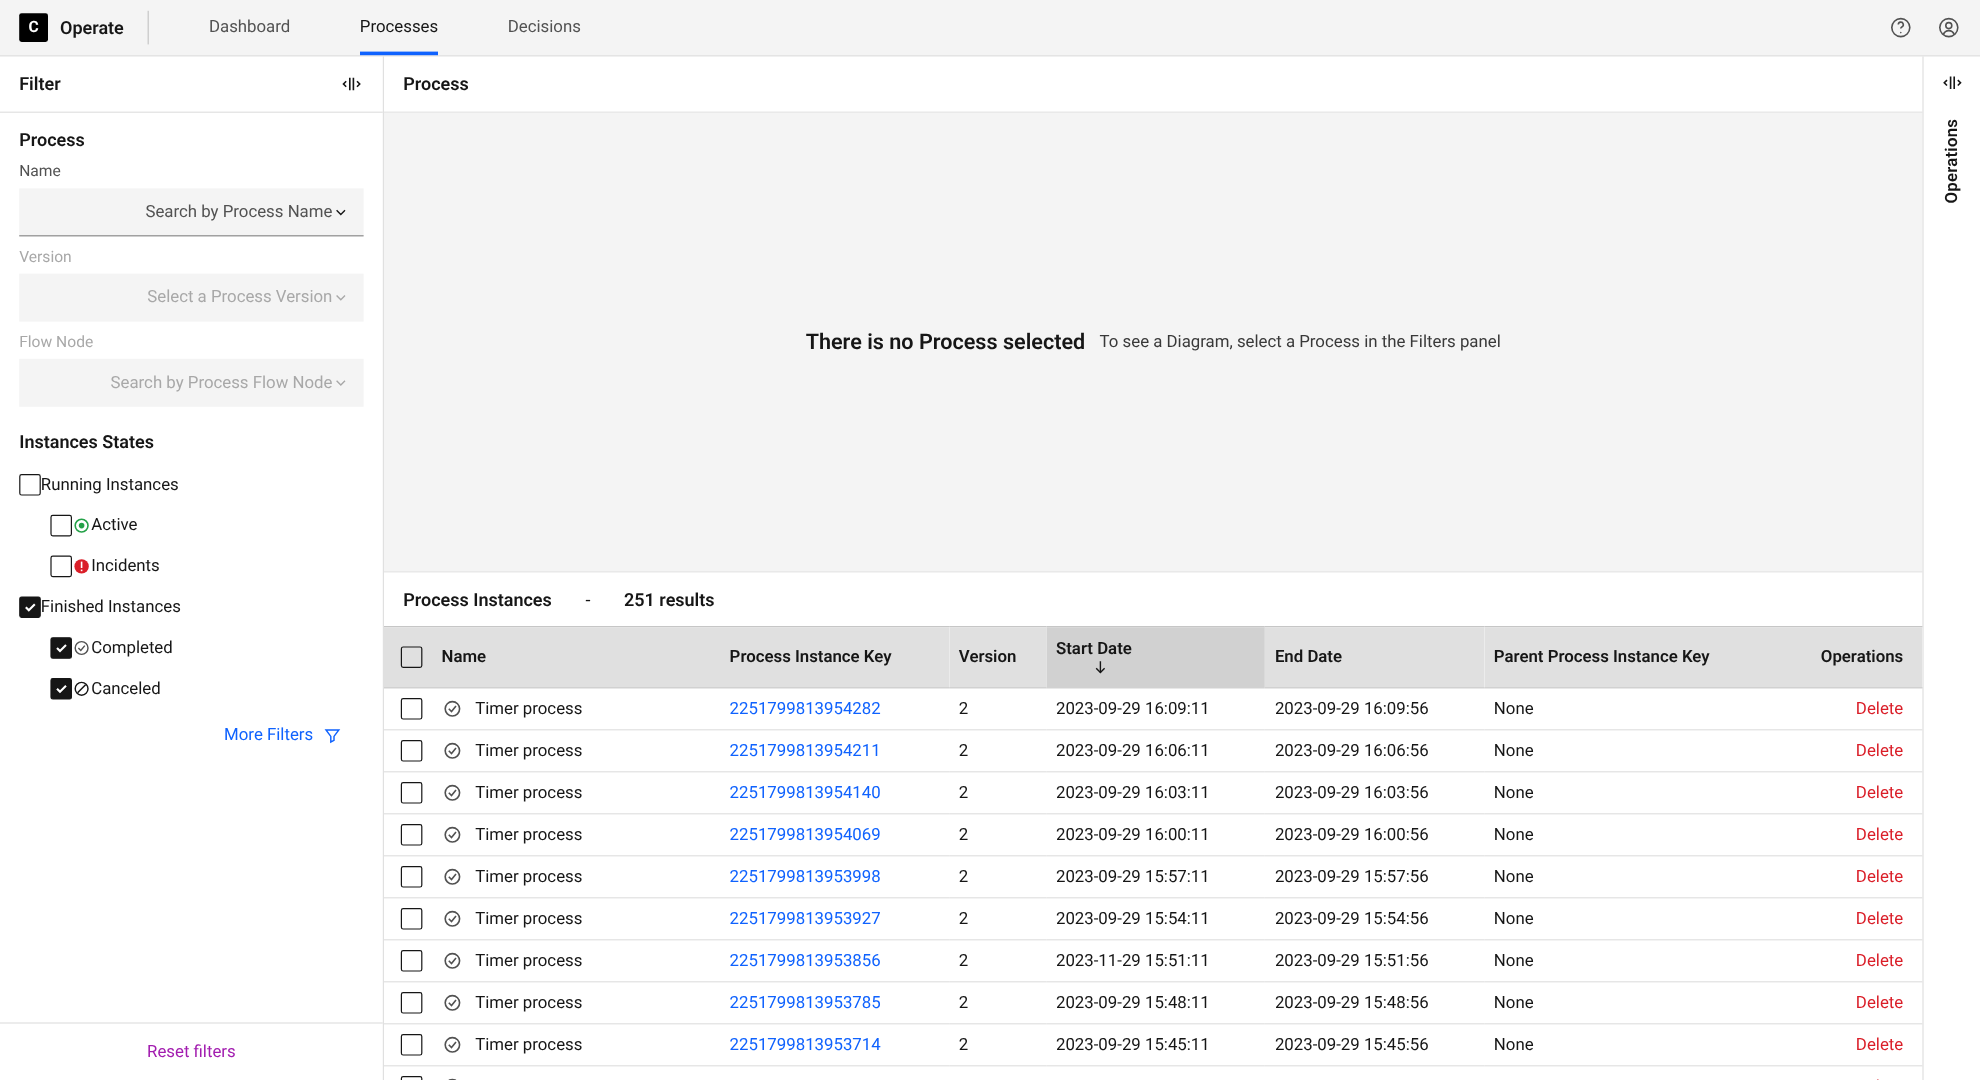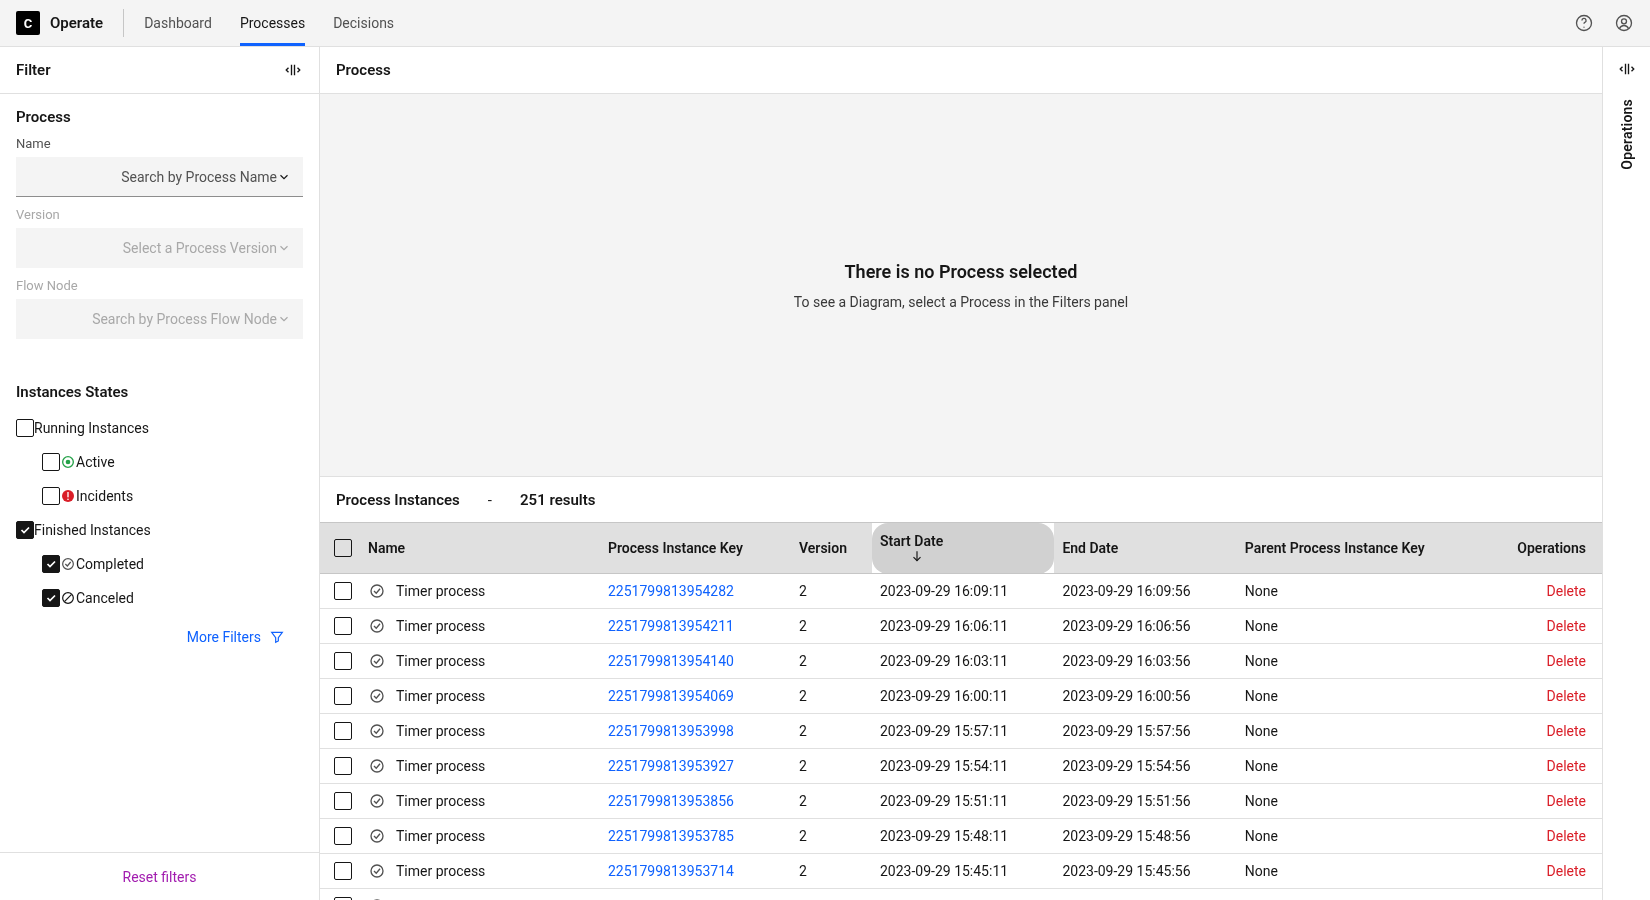--- a/index.html
+++ b/index.html
@@ -25,21 +25,21 @@
 .brand-logo {
   width: 24px; height: 24px; background: #000; color: #fff;
   display: flex; align-items: center; justify-content: center;
   font-weight: 700; font-size: 13px; border-radius: 2px;
 }
 .brand-name { font-weight: 600; font-size: 15px; }
 .nav-divider { width: 1px; height: 28px; background: #c6c6c6; margin: 0 20px; }
 .nav-tabs { display: flex; gap: 28px; height: 100%; align-items: stretch; }
 .nav-tab {
   display: flex; align-items: center; color: #525252;
-  border-bottom: 3px solid transparent; padding-top: 3px; cursor: pointer;
+  border-bottom: 3px solid transparent; padding-top: 3px; cursor: pointer; margin-left: 30px;
 }
 .nav-tab.active { color: #161616; border-bottom-color: #0f62fe; }
 .nav-right { margin-left: auto; display: flex; gap: 20px; align-items: center; color: #525252; }
 .icon-btn { width: 20px; height: 20px; display: flex; align-items: center; justify-content: center; cursor: pointer; }
 
 
 .body { flex: 1; display: flex; min-height: 0; }
 .sidebar {
   width: 320px; border-right: 1px solid #e0e0e0;
   display: flex; flex-direction: column;
@@ -53,21 +53,21 @@
 .field-label { font-size: 13px; color: #525252; margin-bottom: 6px; margin-top: 10px; }
 .field-label.disabled { color: #a8a8a8; }
 .dropdown {
   width: 100%; height: 40px; background: #f4f4f4;
   border: none; border-bottom: 1px solid #8d8d8d;
   display: flex; align-items: center; justify-content: flex-end;
   padding: 0 12px; cursor: pointer; color: #525252;
 }
 .dropdown.disabled { color: #a8a8a8; border-bottom-color: transparent; cursor: default; }
 .chevron { width: 14px; height: 14px; }
-.states-section { margin-top: 44px; }
+.states-section { margin-top: 20px; }
 .check-row {
   display: flex; align-items: center; 
   padding: 8px 0;
 }
 .check-row.indented { margin-left: 26px; }
 .cbox {
   width: 18px; height: 18px; border: 1px solid #161616; border-radius: 2px;
   display: flex; align-items: center; justify-content: center; flex-shrink: 0; cursor: pointer;
 }
 .cbox.checked { background: #161616; }
@@ -87,41 +87,41 @@
 .main { flex: 1; display: flex; min-width: 0; }
 .content { flex: 1; display: flex; flex-direction: column; min-width: 0; }
 .diagram-area {
   flex: 0 0 430px; display: flex; flex-direction: column; border-bottom: 1px solid #e0e0e0;
 }
 .diagram-header {
   height: 47px; border-bottom: 1px solid #e0e0e0;
   display: flex; align-items: center; padding: 0 16px; font-weight: 600; font-size: 15px;
 }
 .diagram-body {
-  flex: 1; background: #f4f4f4; display: flex; flex-direction: column;
+  flex: 1; background: #f4f4f4; display: flex; 
   align-items: center; justify-content: center; gap: 12px;
 }
 .empty-title { font-size: 18px; font-weight: 600; }
 .empty-sub { font-size: 14px; color: #393939; }
 
 .table-area { flex: 1; display: flex; flex-direction: column; min-height: 0; }
 .table-header {
   height: 45px; display: flex; align-items: center; padding: 0 16px; gap: 28px; font-size: 15px;
 }
 .table-header .title { font-weight: 600; }
 .table-header .dash { color: #161616; }
 .table-header .results { font-weight: 600; }
 .grid-wrap { flex: 1; overflow: auto; }
 table { width: 100%; border-collapse: collapse; }
 thead th {
   background: #e0e0e0; text-align: left; font-weight: 600; font-size: 14px;
   padding: 10px 8px; border-top: 1px solid #c6c6c6; border-bottom: 1px solid #c6c6c6;
   position: sticky; top: 0;
 }
-thead th.sorted { background: #d1d1d1; border-radius: 16px; }
+thead th.sorted { background: #d1d1d1; }
 tbody td {
   padding: 8px 8px; border-bottom: 1px solid #e0e0e0; font-size: 14px; white-space: nowrap;
 }
 .col-check { width: 40px; padding-left: 14px !important; }
 .col-name { width: 240px; }
 .name-cell { display: flex; align-items: center; gap: 10px; }
 .row-state { width: 18px; height: 18px; }
 .link { color: #0f62fe; cursor: pointer; }
 .col-ops { text-align: right; padding-right: 16px !important; }
 .delete { color: #da1e28; cursor: pointer; }
@@ -478,21 +478,21 @@
           <svg width="18" height="18" viewBox="0 0 24 24" fill="none" stroke="#525252" stroke-width="1.8">
                             <circle cx="12" cy="12" r="8"></circle>
                             <path d="M8 12l3 3 5-6"></path>
                           </svg>
         </span>
         <span>Timer process</span>
       </div>
     </td>
     <td><span class="link">2251799813953856</span></td>
     <td>2</td>
-    <td>2023-09-29 15:51:11</td>
+    <td>2023-11-29 15:51:11</td>
     <td>2023-09-29 15:51:56</td>
     <td>None</td>
     <td class="col-ops"><span class="delete">Delete</span></td>
   </tr>
                   <tr>
     <td class="col-check">
       <div class="cbox"></div>
     </td>
     <td class="col-name">
       <div class="name-cell">

